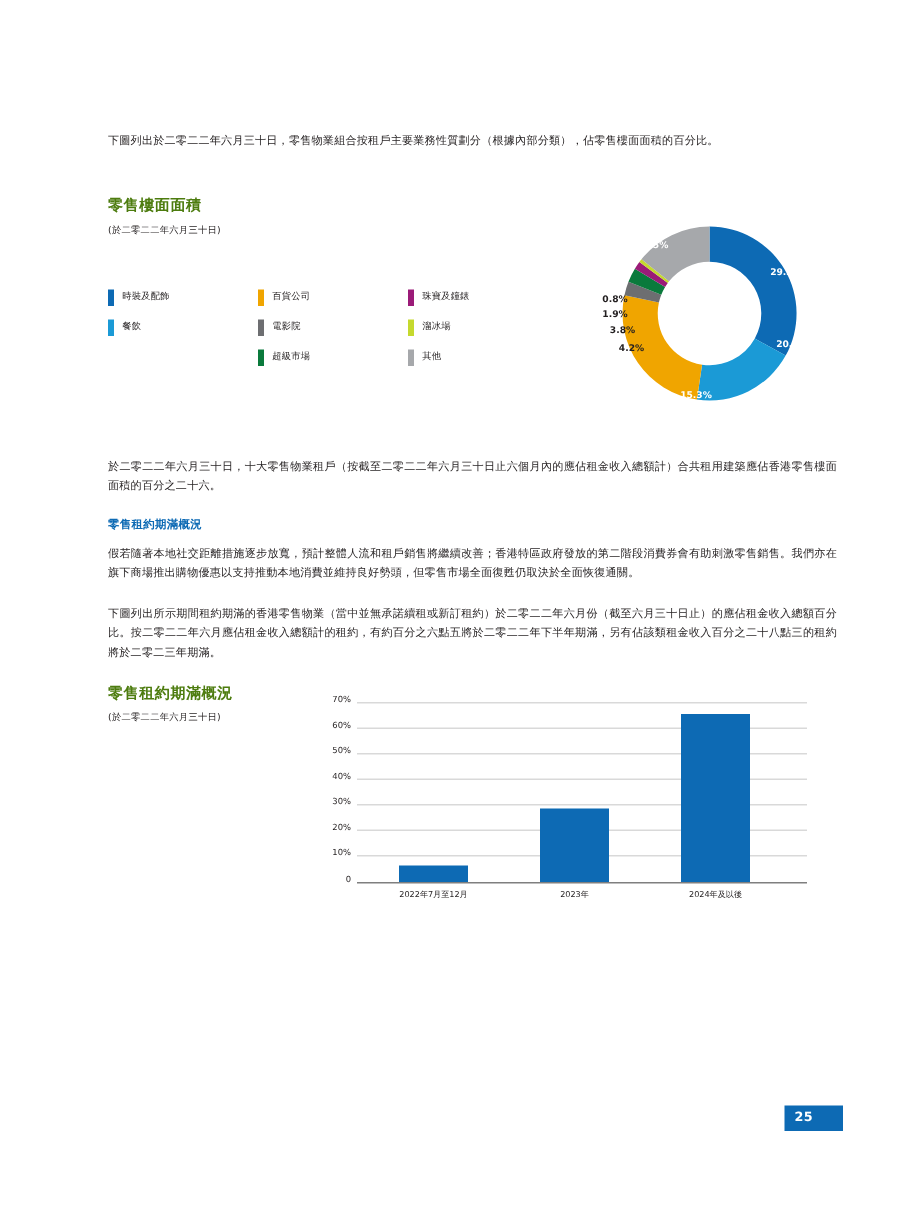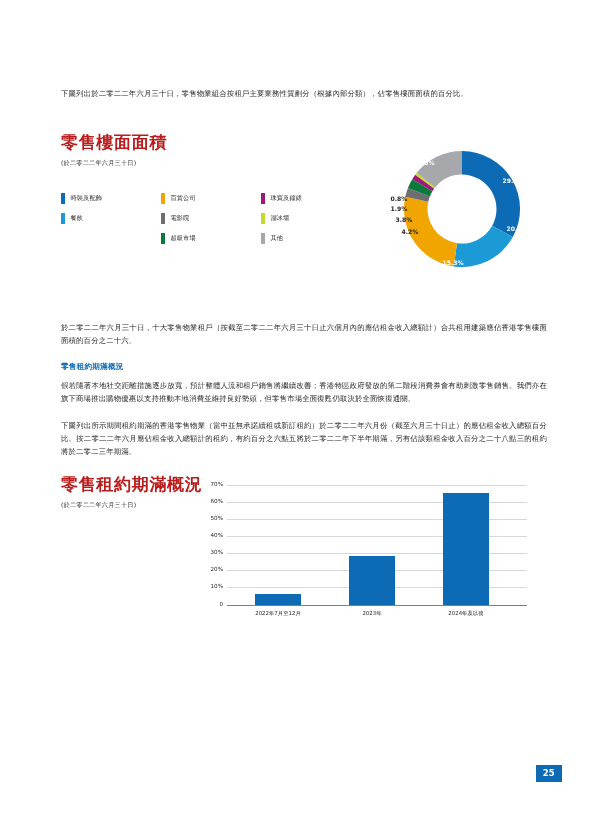--- a/index.html
+++ b/index.html
@@ -13,35 +13,35 @@
     position: relative;
     overflow: hidden;
   }
   .page {
     position: absolute;
     left: 0; top: 0;
     width: 600px; height: 814px;
   }
   .content {
     position: absolute;
-    left: 61px;
+    left: 72px;
     top: 88px;
     width: 486px;
   }
   p.body-text {
     font-size: 7.4px;
     line-height: 1.75;
     letter-spacing: 0.02em;
     color: #231f20;
     margin: 0 0 14px 0;
     text-align: justify;
   }
   .sec-title {
-    color: #b91c1c;
-    font-size: 17px;
+    color: #4d7c0f;
+    font-size: 10px;
     font-weight: bold;
     line-height: 1.35;
     letter-spacing: 0.04em;
     margin: 0;
   }
   .sec-sub {
     color: #231f20;
     font-size: 6.2px;
     letter-spacing: 0.03em;
     margin: 5px 0 0 0;
@@ -143,26 +143,26 @@
     top: 135px;
     font-size: 5.4px;
     text-align: center;
     width: 90px;
     color: #231f20;
   }
 
   .page-num {
     position: absolute;
     right: 38px;
-    bottom: 32px;
+    bottom: 60px;
     background: #0d6ab4;
     color: #ffffff;
     font-size: 8.5px;
     font-weight: bold;
-    padding: 3px 7px 4px 7px;
+    padding: 3px 20px 4px 7px;
     letter-spacing: 0.03em;
   }
 </style>
 </head>
 <body>
 
 <div class="page">
   <div class="content">
 
     <p class="body-text">下圖列出於二零二二年六月三十日，零售物業組合按租戶主要業務性質劃分（根據內部分類），佔零售樓面面積的百分比。</p>
@@ -239,21 +239,21 @@
           <text class="donut-label" x="76" y="134" fill="#ffffff" text-anchor="middle">15.3%</text>
           <text class="donut-label" x="33" y="103" fill="#231f20" text-anchor="middle">4.2%</text>
           <text class="donut-label" x="27" y="91" fill="#231f20" text-anchor="middle">3.8%</text>
           <text class="donut-label" x="22" y="80" fill="#231f20" text-anchor="middle">1.9%</text>
           <text class="donut-label" x="22" y="70" fill="#231f20" text-anchor="middle">0.8%</text>
           <text class="donut-label" x="47" y="34" fill="#ffffff" text-anchor="middle">24.5%</text>
         </svg>
       </div>
     </div>
 
-    <p class="body-text" style="margin-top:31px;">於二零二二年六月三十日，十大零售物業租戶（按截至二零二二年六月三十日止六個月內的應佔租金收入總額計）合共租用建築應佔香港零售樓面面積的百分之二十六。</p>
+    <p class="body-text" style="margin-top:14px;">於二零二二年六月三十日，十大零售物業租戶（按截至二零二二年六月三十日止六個月內的應佔租金收入總額計）合共租用建築應佔香港零售樓面面積的百分之二十六。</p>
 
     <div class="blue-head">零售租約期滿概況</div>
     <p class="body-text">假若隨著本地社交距離措施逐步放寬，預計整體人流和租戶銷售將繼續改善；香港特區政府發放的第二階段消費券會有助刺激零售銷售。我們亦在旗下商場推出購物優惠以支持推動本地消費並維持良好勢頭，但零售市場全面復甦仍取決於全面恢復通關。</p>
     <p class="body-text">下圖列出所示期間租約期滿的香港零售物業（當中並無承諾續租或新訂租約）於二零二二年六月份（截至六月三十日止）的應佔租金收入總額百分比。按二零二二年六月應佔租金收入總額計的租約，有約百分之六點五將於二零二二年下半年期滿，另有佔該類租金收入百分之二十八點三的租約將於二零二三年期滿。</p>
 
     <div class="sec2">
       <div>
         <div class="sec-title">零售租約期滿概況</div>
         <div class="sec-sub">(於二零二二年六月三十日)</div>
       </div>

